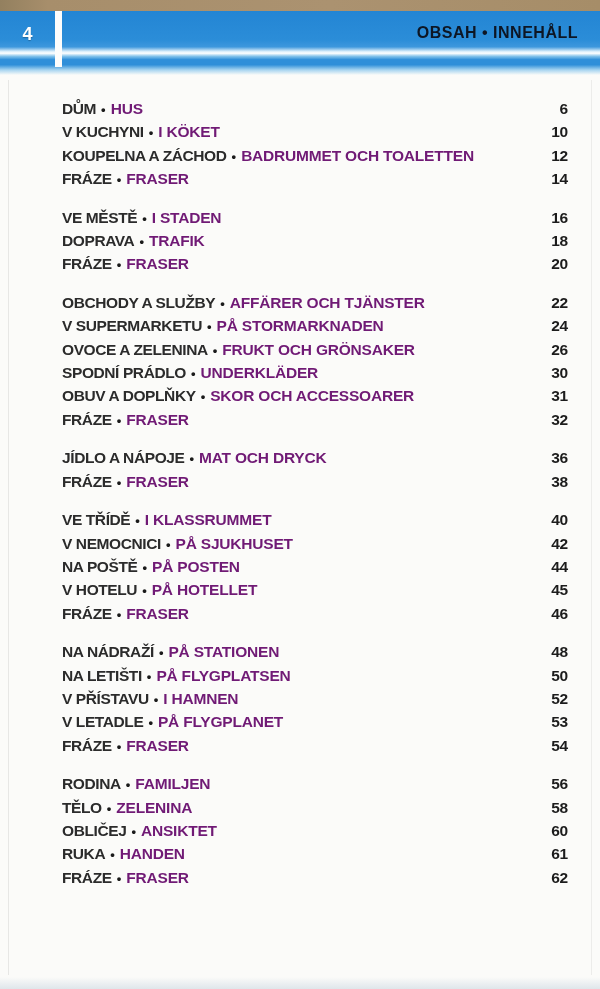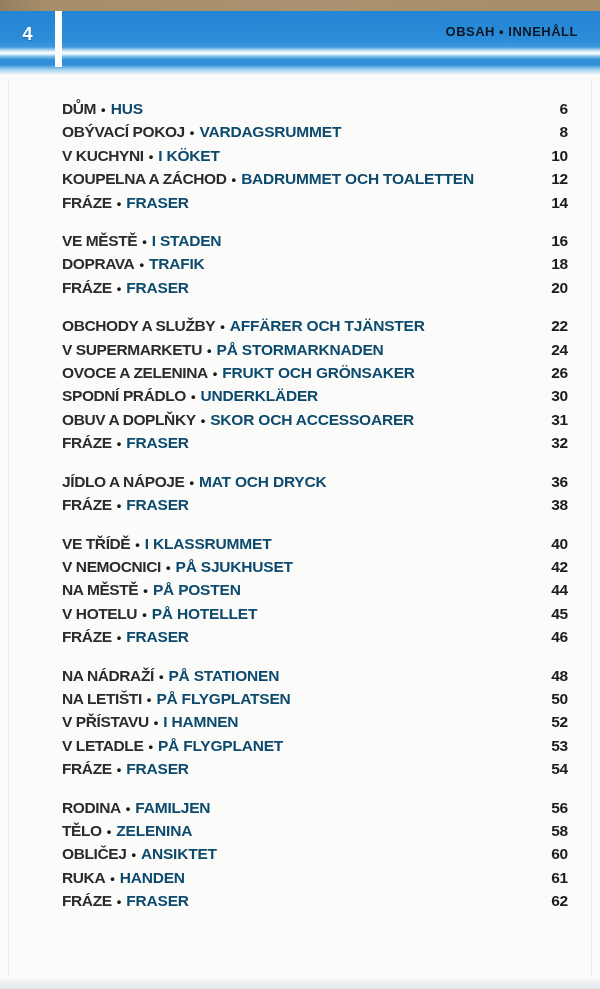--- a/index.html
+++ b/index.html
@@ -33,21 +33,21 @@
     display:inline-block;margin-top:13px;
     color:#ffffff;font-size:18px;font-weight:bold;
     text-shadow:0 1px 1px rgba(0,0,0,.25);
   }
   .header-gap{
     position:absolute;left:55px;top:0;width:7px;height:56px;
     background:#fdfdfc;
   }
   .header-title{
     position:absolute;right:22px;top:13px;
-    color:#0d1624;font-size:13px;font-weight:bold;
+    color:#0d1624;font-size:16px;font-weight:bold;
     letter-spacing:.5px;white-space:nowrap;
   }
   
   .edge-left{position:absolute;left:8px;top:80px;bottom:14px;width:1px;background:rgba(60,60,60,.10);}
   .edge-right{position:absolute;right:8px;top:80px;bottom:14px;width:1px;background:rgba(60,60,60,.08);}
   .bottom-shade{
     position:absolute;bottom:0;left:0;width:100%;height:12px;
     background:linear-gradient(180deg,rgba(210,218,223,0) 0%,#e7ecef 70%,#dfe6ea 100%);
   }
   
@@ -55,21 +55,21 @@
     position:absolute;top:98px;left:62px;right:32px;
   }
   .toc-group{margin-bottom:15px;}
   .toc-row{
     display:flex;align-items:baseline;
     line-height:22.4px;font-size:15.5px;white-space:nowrap;
   }
   .row-label{flex:1;overflow:hidden;}
   .t-cs{font-weight:700;color:#2b2b2b;letter-spacing:-0.4px;}
   .t-sep{font-weight:bold;color:#1a1a1a;margin:0 5px;font-size:13px;}
-  .t-sv{font-weight:bold;color:#0c4a6e;letter-spacing:-0.2px;}
+  .t-sv{font-weight:bold;color:#701a75;letter-spacing:-0.2px;}
   .row-page{
     width:44px;text-align:right;
     font-weight:bold;color:#1c1c1c;font-size:15.5px;letter-spacing:-0.2px;
   }
 </style>
 </head>
 <body>
 
 <div class="page">
 
@@ -83,24 +83,20 @@
     <div class="header-title">OBSAH • INNEHÅLL</div>
   </div>
 
   <div class="toc">
       <div class="toc-group">
         <div class="toc-row">
           <span class="row-label"><span class="t-cs">DŮM</span><span class="t-sep">•</span><span class="t-sv">HUS</span></span>
           <span class="row-page">6</span>
         </div>
         <div class="toc-row">
-          <span class="row-label"><span class="t-cs">OBÝVACÍ POKOJ</span><span class="t-sep">•</span><span class="t-sv">VARDAGSRUMMET</span></span>
-          <span class="row-page">8</span>
-        </div>
-        <div class="toc-row">
           <span class="row-label"><span class="t-cs">V KUCHYNI</span><span class="t-sep">•</span><span class="t-sv">I KÖKET</span></span>
           <span class="row-page">10</span>
         </div>
         <div class="toc-row">
           <span class="row-label"><span class="t-cs">KOUPELNA A ZÁCHOD</span><span class="t-sep">•</span><span class="t-sv">BADRUMMET OCH TOALETTEN</span></span>
           <span class="row-page">12</span>
         </div>
         <div class="toc-row">
           <span class="row-label"><span class="t-cs">FRÁZE</span><span class="t-sep">•</span><span class="t-sv">FRASER</span></span>
           <span class="row-page">14</span>
@@ -159,21 +155,21 @@
       <div class="toc-group">
         <div class="toc-row">
           <span class="row-label"><span class="t-cs">VE TŘÍDĚ</span><span class="t-sep">•</span><span class="t-sv">I KLASSRUMMET</span></span>
           <span class="row-page">40</span>
         </div>
         <div class="toc-row">
           <span class="row-label"><span class="t-cs">V NEMOCNICI</span><span class="t-sep">•</span><span class="t-sv">PÅ SJUKHUSET</span></span>
           <span class="row-page">42</span>
         </div>
         <div class="toc-row">
-          <span class="row-label"><span class="t-cs">NA MĚSTĚ</span><span class="t-sep">•</span><span class="t-sv">PÅ POSTEN</span></span>
+          <span class="row-label"><span class="t-cs">NA POŠTĚ</span><span class="t-sep">•</span><span class="t-sv">PÅ POSTEN</span></span>
           <span class="row-page">44</span>
         </div>
         <div class="toc-row">
           <span class="row-label"><span class="t-cs">V HOTELU</span><span class="t-sep">•</span><span class="t-sv">PÅ HOTELLET</span></span>
           <span class="row-page">45</span>
         </div>
         <div class="toc-row">
           <span class="row-label"><span class="t-cs">FRÁZE</span><span class="t-sep">•</span><span class="t-sv">FRASER</span></span>
           <span class="row-page">46</span>
         </div>

